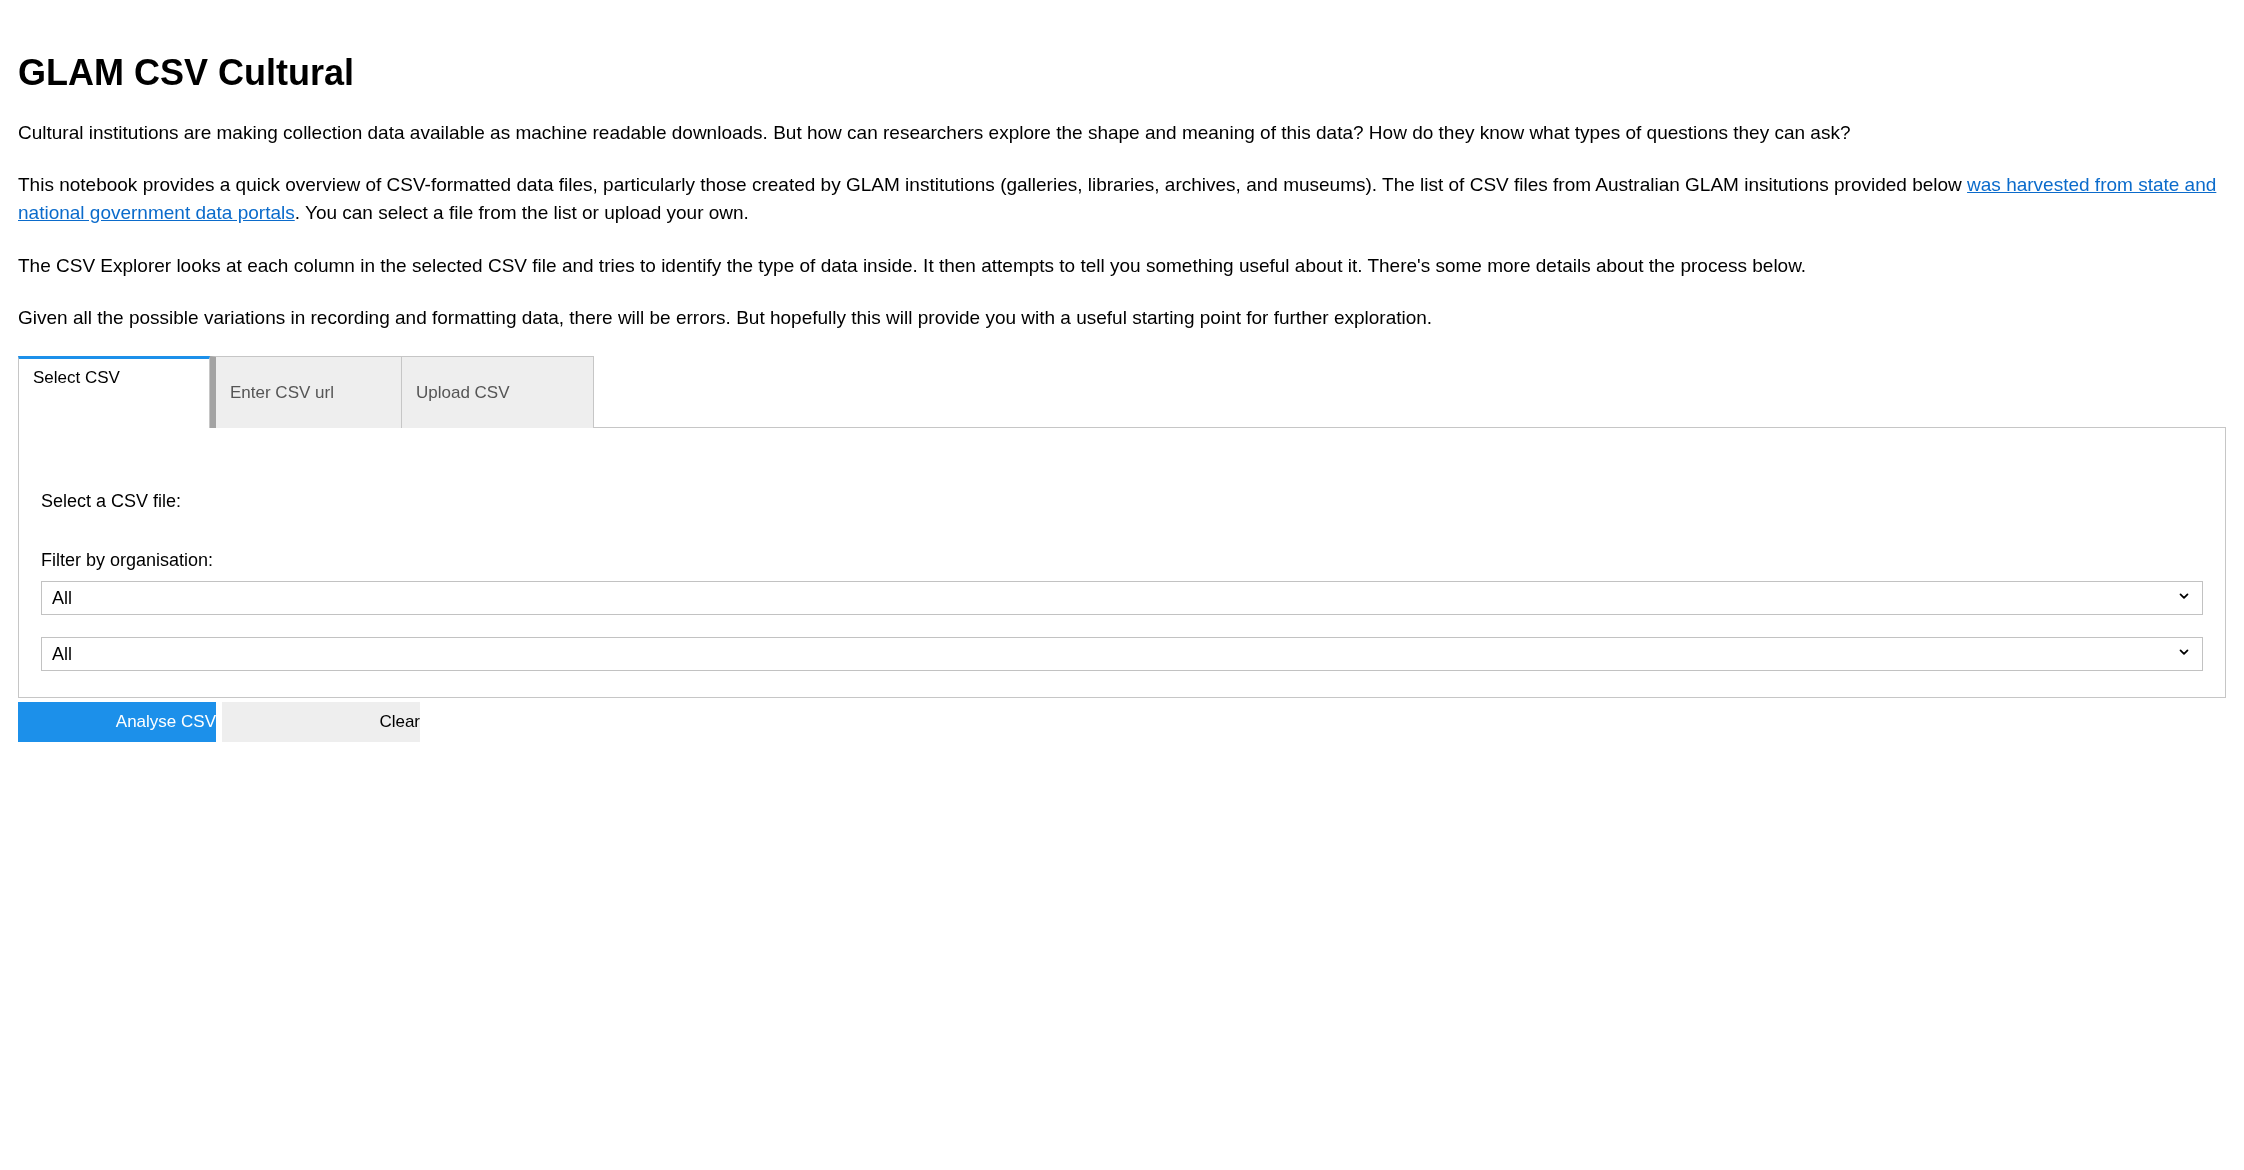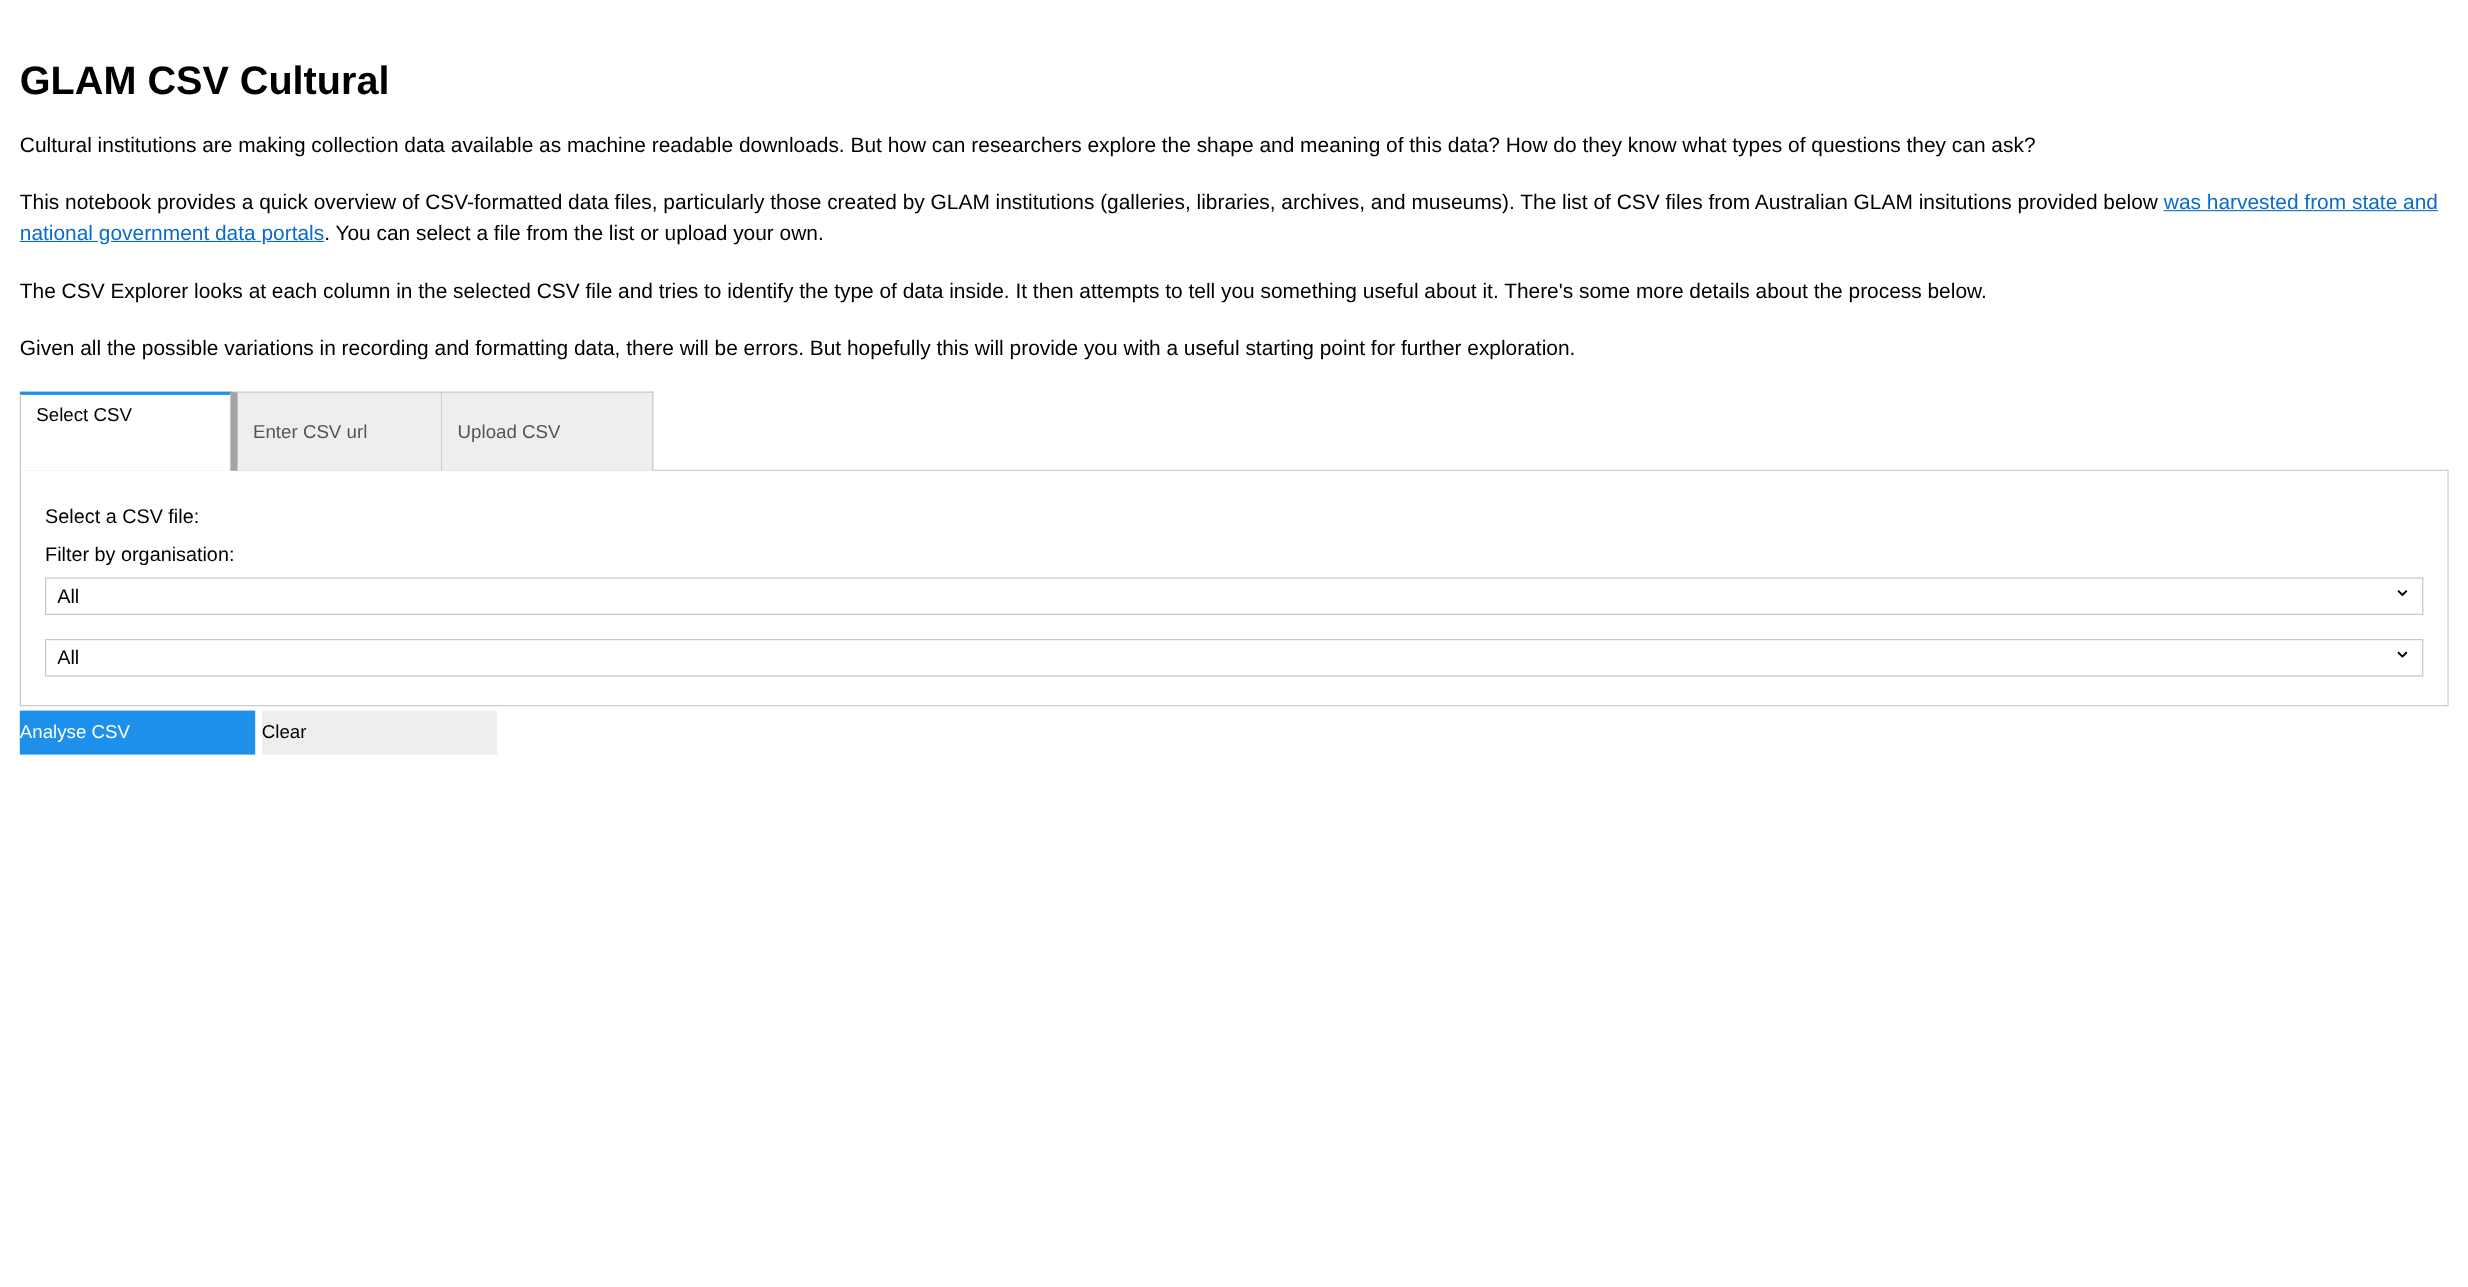--- a/index.html
+++ b/index.html
@@ -49,20 +49,21 @@
   .tab.active + .tab { border-left: 6px solid #a3a3a3; }
   .panel {
     border: 1px solid #c6c6c6;
     padding: 28px 22px 26px 22px;
     margin-top: -1px;
   }
   .field-label {
     display: block;
     font-size: 18px;
     margin-bottom: 8px;
+    margin-top: 32px;
   }
   .select-wrap {
     position: relative;
     margin-bottom: 22px;
   }
   .select-wrap select {
     width: 100%;
     font-size: 18px;
     padding: 6px 36px 6px 10px;
     border: 1px solid #c2c2c2;
@@ -79,23 +80,23 @@
     transform: translateY(-50%);
     pointer-events: none;
     font-size: 16px;
   }
   .actions {
     display: flex;
     gap: 6px;
     margin-top: 4px;
   }
   .btn {
-    width: 214px;
+    width: 198px;
     padding: 10px 0;
-    text-align: left;
+    text-align: right;
     font-size: 17px;
     border: none;
     cursor: pointer;
   }
   .btn.primary { background: #1c90ea; color: #fff; }
   .btn.secondary { background: #eeeeee; color: #000; }
 </style>
 </head>
 <body>
 

